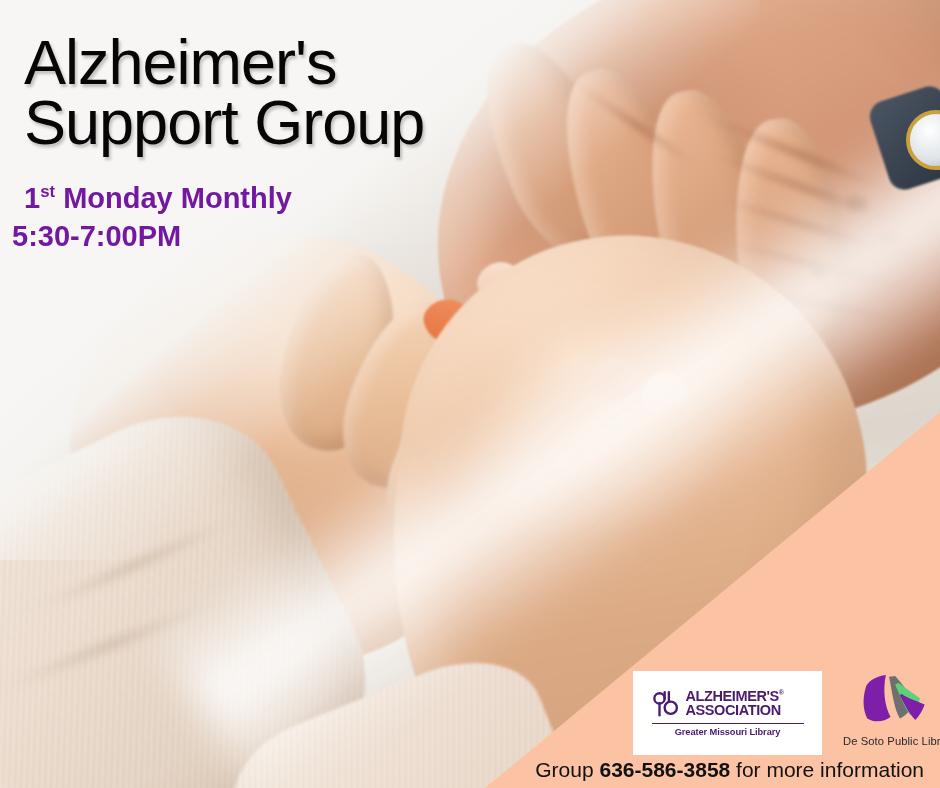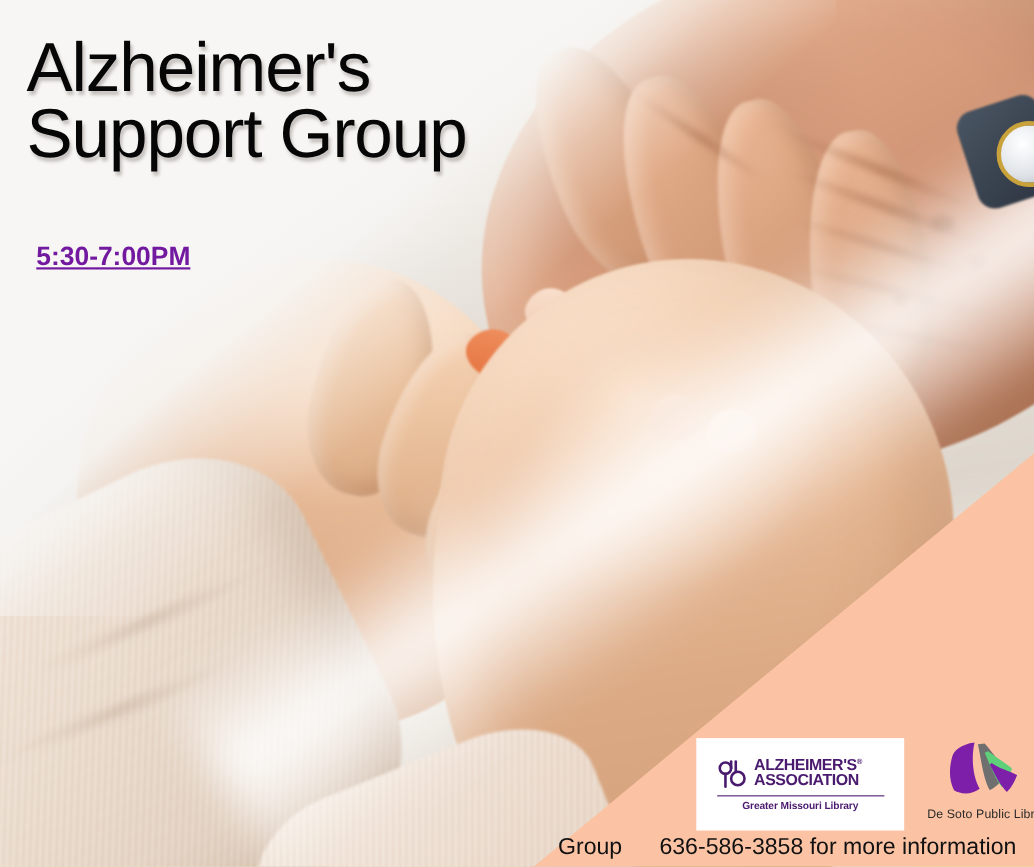--- a/index.html
+++ b/index.html
@@ -167,22 +167,22 @@
     color:#060606;
     text-shadow:2px 3px 3px rgba(120,110,105,.40);
     white-space:pre-line;
   }
   .meet{
     position:absolute;left:24px;top:178px;
     font-size:29px;font-weight:bold;color:#7219a0;line-height:1.38;
   }
   .meet sup{font-size:.58em;vertical-align:super;line-height:0;}
   .time{
-    position:absolute;left:33px;top:220px;
-    font-size:24px;font-weight:bold;color:#7219a0;text-decoration:underline;
+    position:absolute;left:12px;top:220px;
+    font-size:29px;font-weight:bold;color:#7219a0;
   }
 
   
   .aa-box{
     position:absolute;left:633px;top:671px;width:189px;height:84px;
     background:#ffffff;display:flex;align-items:center;justify-content:center;
   }
   .aa-inner{width:152px;}
   .aa-top{display:flex;align-items:center;gap:4px;}
   .aa-words{line-height:.93;}
@@ -194,21 +194,21 @@
 
   .ds-logo{position:absolute;left:843px;top:672px;width:92px;height:82px;text-align:center;}
   .ds-name{
     font-size:11.2px;color:#2a2a2a;margin-top:1px;letter-spacing:.1px;white-space:nowrap;
   }
 
   .calline{
     position:absolute;left:0;top:758px;width:924px;text-align:right;
     font-size:21px;color:#111;
   }
-  .calline b{font-weight:normal;margin-left:28px;}
+  .calline b{font-weight:bold;}
 </style>
 </head>
 <body>
 
 <div id="flyer">
 
   <div class="photo">
     <div class="photo-bg"></div>
     <div class="bg-band b1"></div>
     <div class="bg-band b2"></div>
@@ -257,20 +257,24 @@
 
   <div class="wash"></div>
 
   <svg class="peach" viewBox="0 0 940 788" preserveAspectRatio="none">
     <polygon points="940,412 940,788 485,788" fill="#fbc3a3"></polygon>
   </svg>
 
   <div class="headline">Alzheimer's
 Support Group</div>
 
+  <div class="meet">
+    <span>1</span><sup>st</sup>
+    <span>Monday Monthly</span>
+  </div>
 
   <div class="time">5:30-7:00PM</div>
 
   <div class="aa-box">
     <div class="aa-inner">
       <div class="aa-top">
         <svg width="30" height="30" viewBox="0 0 64 64">
           <g fill="none" stroke="#4a1a6e" stroke-width="5">
             <circle cx="16" cy="20" r="11"></circle>
             <circle cx="40" cy="40" r="13"></circle>

